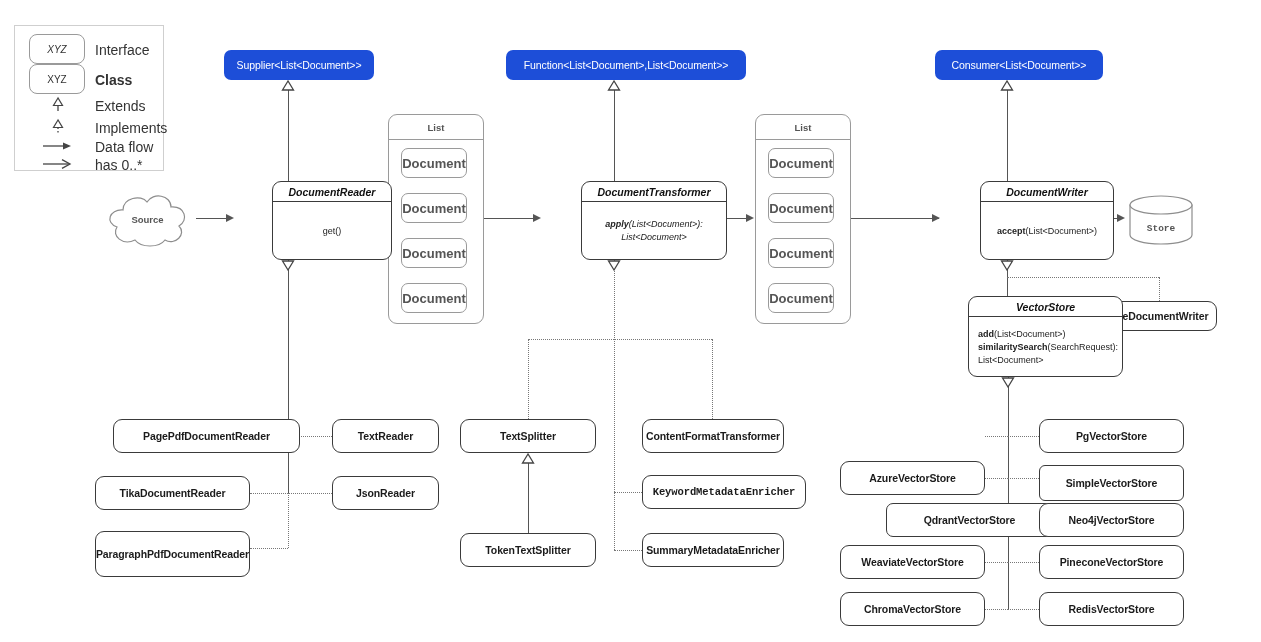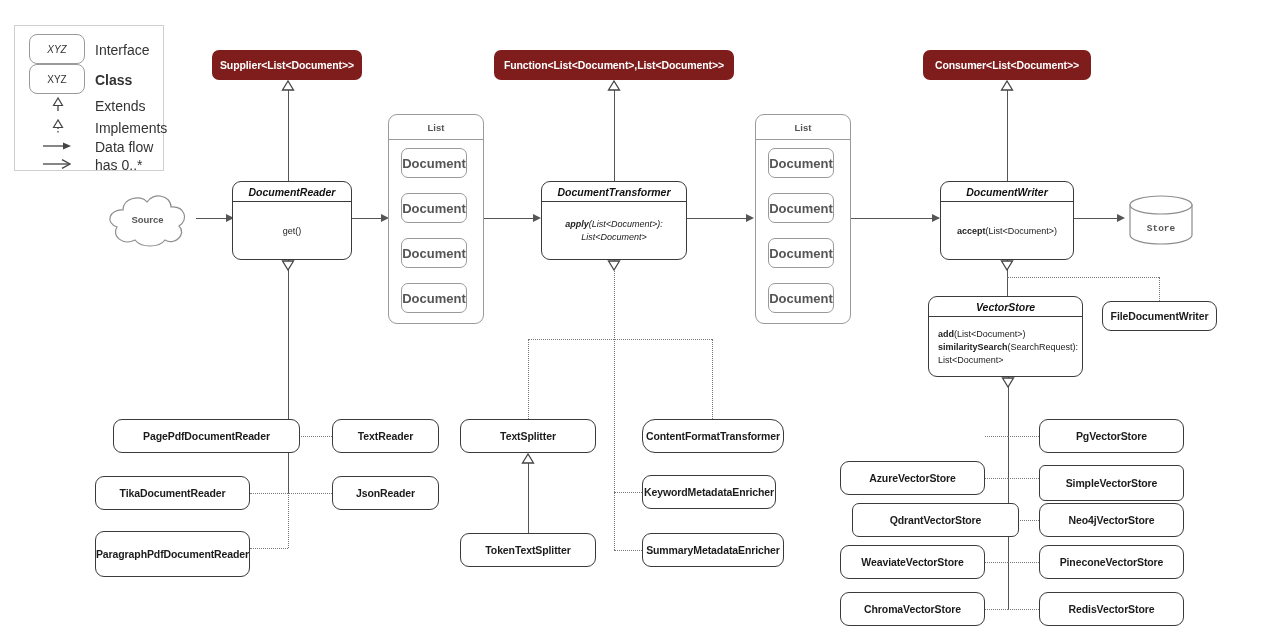--- a/index.html
+++ b/index.html
@@ -31,42 +31,44 @@
     color:#1b1b1b;
     text-align:center;
     letter-spacing:-0.1px;
     z-index:4;
   }
 
   
   .pill{
     position:absolute;
     box-sizing:border-box;
-    background:#7f1d1d;
+    background:#1d4ed8;
     border-radius:7px;
     color:#ffffff;
     font-size:10.5px;
-    font-weight:bold;
+    font-weight:normal;
     display:flex;
     align-items:center;
     justify-content:center;
     text-align:center;
     letter-spacing:-0.1px;
     z-index:5;
+    margin-left:12px;
   }
 
   
   .uml{
     position:absolute;
     box-sizing:border-box;
     border:1.6px solid #3a3a3a;
     border-radius:9px;
     background:#ffffff;
     z-index:4;
     overflow:hidden;
+    margin-left:40px;
   }
   .uml .hdr{
     height:19px;
     border-bottom:1.6px solid #3a3a3a;
     display:flex;align-items:center;justify-content:center;
     font-size:10.5px;font-weight:bold;font-style:italic;color:#111;
   }
   .uml .body{
     height:calc(100% - 19px);
     display:flex;align-items:center;justify-content:center;
@@ -347,22 +349,22 @@
 
   <div class="tri-wrap" style="left:521px;top:453px;">
     <svg width="14" height="11" viewBox="0 0 14 11">
         <polygon points="7,1 1.5,10 12.5,10" fill="#fff" stroke="#444" stroke-width="1.3"></polygon>
       </svg>
   </div>
   <div class="ln-v" style="left:528px;top:463px;height:70px;"></div>
 
   <div class="node" style="left:460px;top:533px;width:136px;height:34px;">TokenTextSplitter</div>
 
-  <div class="node" style="left:642px;top:419px;width:142px;height:34px;border-radius:13px;">ContentFormatTransformer</div>
-  <div class="node" style="left:642px;top:475px;width:134px;height:34px;">KeywordMetadataEnricher</div>
+  <div class="node" style="left:642px;top:419px;width:142px;height:34px;">ContentFormatTransformer</div>
+  <div class="node" style="left:642px;top:475px;width:164px;height:34px;font-family:Liberation Mono, monospace;">KeywordMetadataEnricher</div>
   <div class="node" style="left:642px;top:533px;width:142px;height:34px;">SummaryMetadataEnricher</div>
 
   <div class="tri-wrap" style="left:1000px;top:260px;">
     <svg width="14" height="11" viewBox="0 0 14 11">
         <polygon points="7,10 1.5,1 12.5,1" fill="#fff" stroke="#444" stroke-width="1.3"></polygon>
       </svg>
   </div>
   <div class="ln-v" style="left:1007px;top:260px;height:36px;"></div>
 
   <div class="dot-h" style="left:1007px;top:277px;width:152px;"></div>
@@ -391,21 +393,21 @@
   <div class="dot-h" style="left:985px;top:478px;width:23px;"></div>
   <div class="dot-h" style="left:1008px;top:478px;width:31px;"></div>
   <div class="dot-h" style="left:985px;top:520px;width:23px;"></div>
   <div class="dot-h" style="left:1008px;top:520px;width:31px;"></div>
   <div class="dot-h" style="left:985px;top:562px;width:23px;"></div>
   <div class="dot-h" style="left:1008px;top:562px;width:31px;"></div>
   <div class="dot-h" style="left:985px;top:609px;width:23px;"></div>
   <div class="dot-h" style="left:1008px;top:609px;width:31px;"></div>
 
   <div class="node" style="left:840px;top:461px;width:145px;height:34px;">AzureVectorStore</div>
-  <div class="node" style="left:852px;top:503px;width:167px;height:34px;border-radius:7px;">QdrantVectorStore</div>
+  <div class="node" style="left:886px;top:503px;width:167px;height:34px;border-radius:7px;">QdrantVectorStore</div>
   <div class="node" style="left:840px;top:545px;width:145px;height:34px;">WeaviateVectorStore</div>
   <div class="node" style="left:840px;top:592px;width:145px;height:34px;">ChromaVectorStore</div>
 
   <div class="node" style="left:1039px;top:419px;width:145px;height:34px;">PgVectorStore</div>
   <div class="node" style="left:1039px;top:465px;width:145px;height:36px;border-radius:6px;">SimpleVectorStore</div>
   <div class="node" style="left:1039px;top:503px;width:145px;height:34px;">Neo4jVectorStore</div>
   <div class="node" style="left:1039px;top:545px;width:145px;height:34px;">PineconeVectorStore</div>
   <div class="node" style="left:1039px;top:592px;width:145px;height:34px;">RedisVectorStore</div>
 
 </div>

